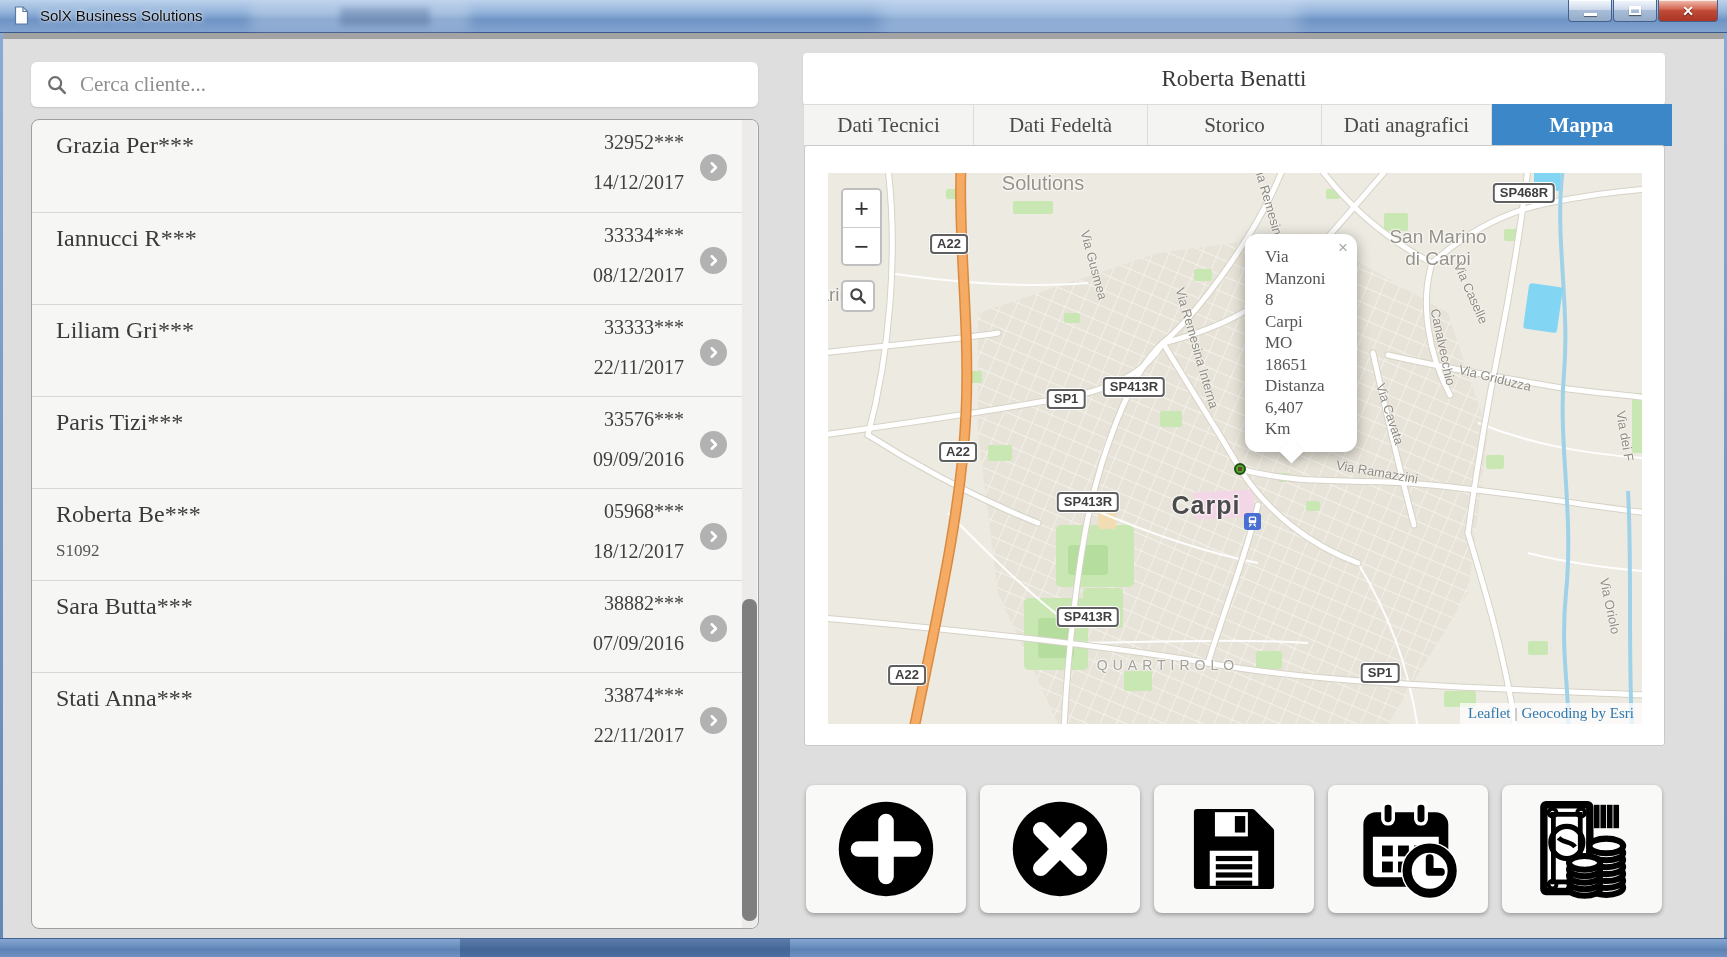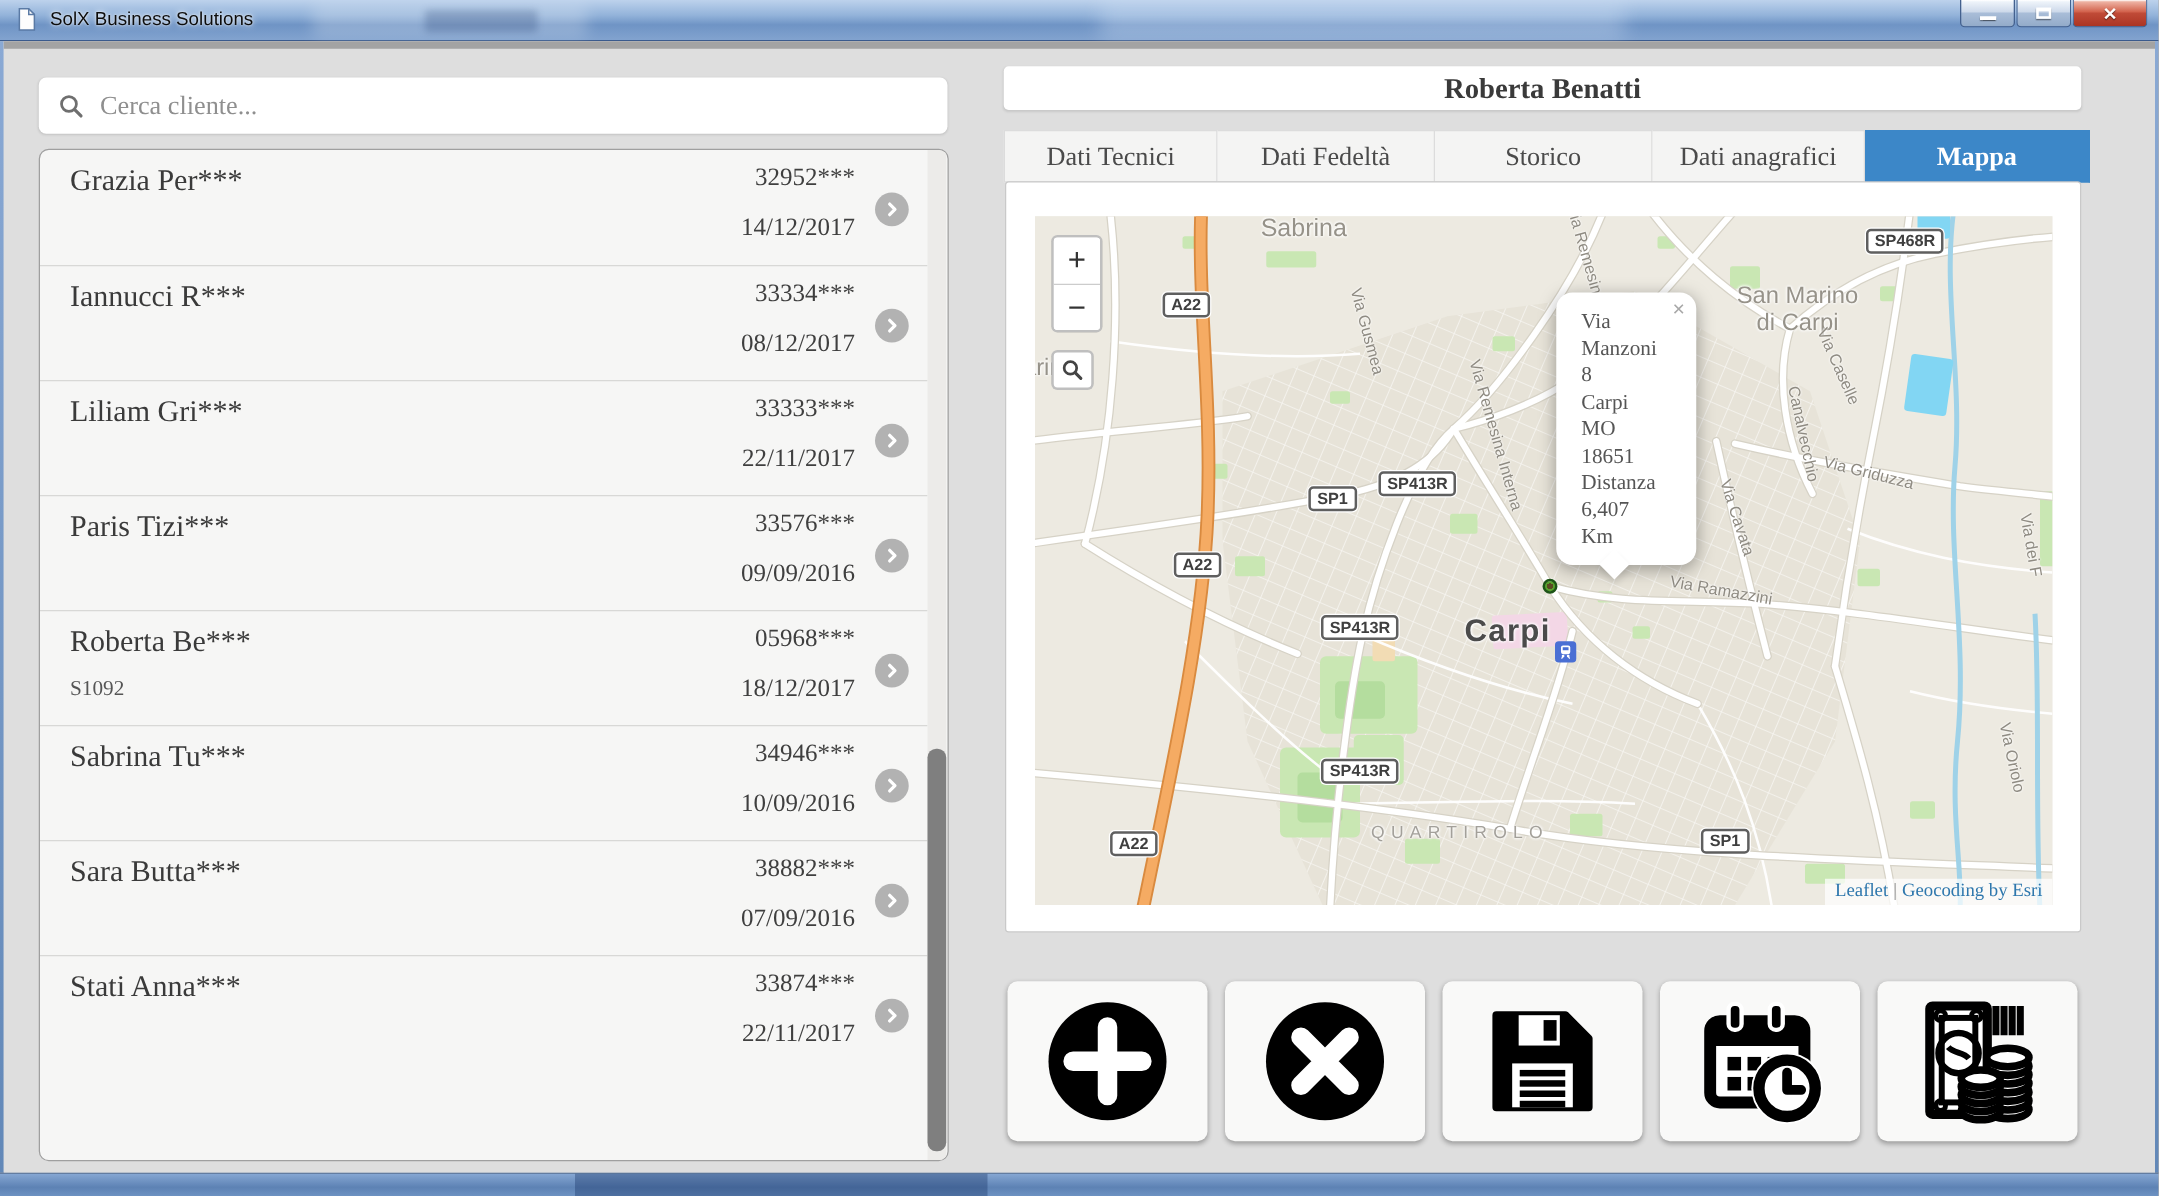--- a/index.html
+++ b/index.html
@@ -47,21 +47,21 @@
   .row + .row{border-top:1px solid #d8d8d6;}
   .cname{position:absolute; left:24px; top:12px; font-size:24px; color:#3a3a3a;}
   .ccode{position:absolute; left:24px; top:52px; font-size:17px; color:#555;}
   .cnum{position:absolute; right:58px; top:11px; font-size:20px; color:#3f3f3f; font-feature-settings:"onum" 1;}
   .cdate{position:absolute; right:58px; top:51px; font-size:20px; color:#3f3f3f; font-feature-settings:"onum" 1;}
   .chev{position:absolute; right:15px; top:34px; width:27px; height:27px; border-radius:50%; background:#b2b2b2; display:flex; align-items:center; justify-content:center;}
   .scroll-track{position:absolute; right:1px; top:0; width:15px; height:100%; background:#ecebe9;}
   .scroll-thumb{position:absolute; right:1px; top:479px; width:15px; height:322px; background:#7f7f7f; border-radius:7px; cursor:grab;}
 
   
-  .name-header{position:absolute; left:800px; top:14px; width:862px; height:35px; background:#fff; border-radius:4px; box-shadow:0 1px 2px rgba(0,0,0,.1); display:flex; align-items:center; justify-content:center; font-size:23px; color:#3a3a3a;font-weight:bold;}
+  .name-header{position:absolute; left:800px; top:14px; width:862px; height:52px; background:#fff; border-radius:4px; box-shadow:0 1px 2px rgba(0,0,0,.1); display:flex; align-items:center; justify-content:center; font-size:23px; color:#3a3a3a;}
   .tabs{position:absolute; left:800px; top:65px; width:869px; height:42px; display:flex;}
   .tab{height:100%; display:flex; align-items:center; justify-content:center; font-size:21px; color:#4a4a4a; background:#f4f4f3; border:1px solid #dcdcdc; border-left:none; cursor:pointer;}
   .tab:first-child{border-left:1px solid #dcdcdc;}
   .tab.active{background:var(--accent); color:#fff; font-weight:600; border-color:var(--accent);}
 
   .map-card{position:absolute; left:801px; top:106px; width:861px; height:601px; background:#fff; border:1px solid #c9c9c9; border-radius:3px;}
   .map{position:absolute; left:23px; top:27px; width:814px; height:551px; background:var(--map-land); overflow:hidden; cursor:grab;}
   .map svg.base{position:absolute; left:0; top:0;}
 
   .map-label{position:absolute; font-family:"Liberation Sans",sans-serif; color:#969289; white-space:nowrap; transform:translate(-50%,-50%); text-shadow:0 0 3px #fff,0 0 3px #fff,0 0 2px #fff; pointer-events:none;}
@@ -190,31 +190,20 @@
     <div class="ccode">S1092</div>
     <div class="cnum">05968***</div>
     <div class="cdate">18/12/2017</div>
     <div class="chev">
       <svg width="17" height="17" viewBox="0 0 24 24">
                 <polyline points="9.5,6 15.5,12 9.5,18" fill="none" stroke="#fff" stroke-width="3.6" stroke-linecap="round" stroke-linejoin="round"></polyline>
               </svg>
     </div>
   </div>
 
-  <div class="row">
-    <div class="cname">Sabrina Tu***</div>
-
-    <div class="cnum">34946***</div>
-    <div class="cdate">10/09/2016</div>
-    <div class="chev">
-      <svg width="17" height="17" viewBox="0 0 24 24">
-                <polyline points="9.5,6 15.5,12 9.5,18" fill="none" stroke="#fff" stroke-width="3.6" stroke-linecap="round" stroke-linejoin="round"></polyline>
-              </svg>
-    </div>
-  </div>
 
   <div class="row">
     <div class="cname">Sara Butta***</div>
 
     <div class="cnum">38882***</div>
     <div class="cdate">07/09/2016</div>
     <div class="chev">
       <svg width="17" height="17" viewBox="0 0 24 24">
                 <polyline points="9.5,6 15.5,12 9.5,18" fill="none" stroke="#fff" stroke-width="3.6" stroke-linecap="round" stroke-linejoin="round"></polyline>
               </svg>
@@ -348,21 +337,21 @@
 
           <g stroke="#9fd2e8" stroke-width="4" fill="none">
             <path d="M735,-5 C726,60 742,130 736,200 C730,270 746,340 738,420 C732,480 742,520 740,556"></path>
             <path d="M800,318 C804,390 800,470 804,556"></path>
           </g>
           <rect x="698" y="112" width="34" height="46" rx="3" fill="#82d6f3" transform="rotate(8 715 135)"></rect>
           <rect x="706" y="-6" width="26" height="24" rx="3" fill="#82d6f3"></rect>
         </svg>
 
         <div id="map-places">
-            <span class="map-label place" style="left: 215px; top: 10px; font-size: 20px;">Sabrina</span>
+            <span class="map-label place" style="left: 215px; top: 10px; font-size: 20px;">Solutions</span>
             <span class="map-label place" style="left: 610px; top: 64px; font-size: 19px;">San Marino</span>
             <span class="map-label place" style="left: 610px; top: 86px; font-size: 19px;">di Carpi</span>
             <span class="map-label city" style="left: 378px; top: 332px; font-size: 25px;">Carpi</span>
             <span class="map-label district" style="left: 340px; top: 492px; font-size: 14px;">QUARTIROLO</span>
             <span class="map-label place" style="left: -8px; top: 122px; font-size: 19px;">Migliarina</span>
           </div>
         <div id="map-roads">
             <span class="road-label" style="left: 266px; top: 92px; transform: translate(-50%, -50%) rotate(75deg);">Via Gusmea</span>
             <span class="road-label" style="left: 369px; top: 175px; transform: translate(-50%, -50%) rotate(74deg);">Via Remesina Interna</span>
             <span class="road-label" style="left: 441px; top: 30px; transform: translate(-50%, -50%) rotate(74deg);">Via Remesina</span>

